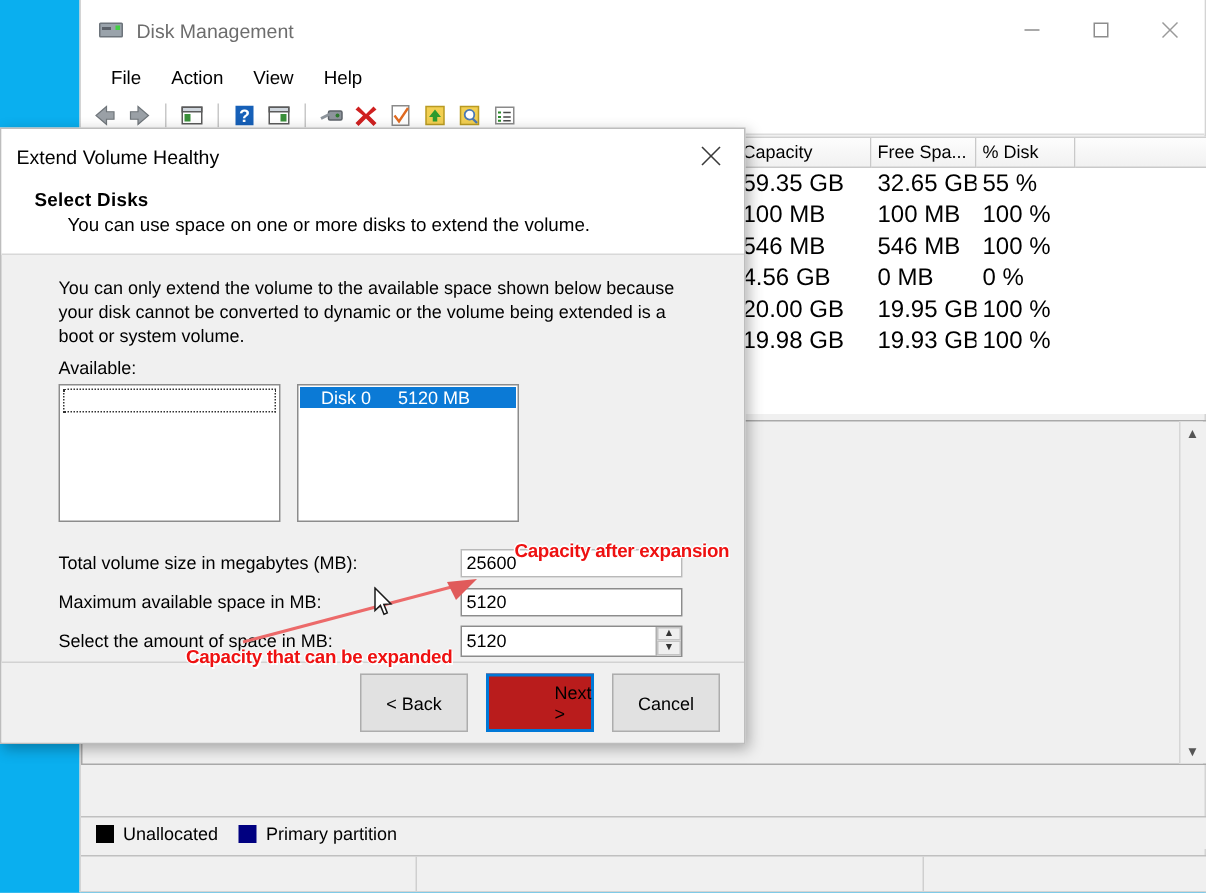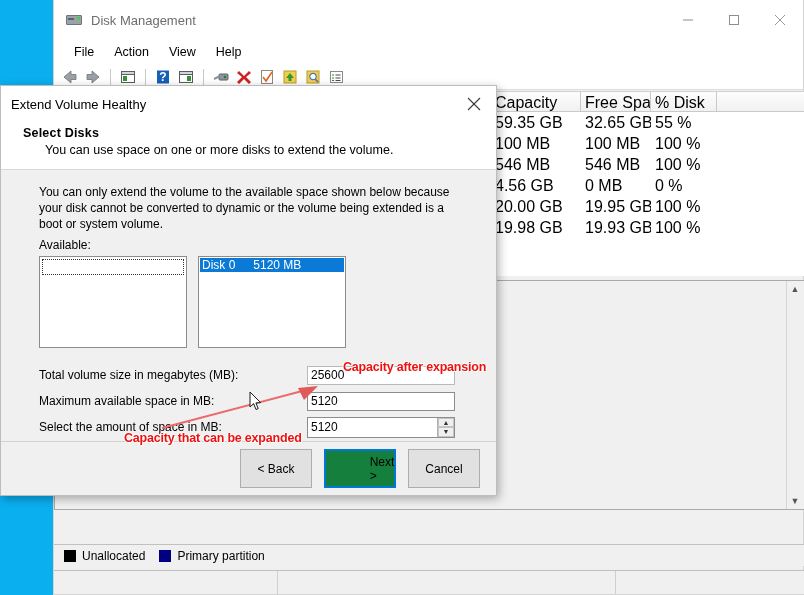--- a/index.html
+++ b/index.html
@@ -57,21 +57,21 @@
   .tb-sep { width:1px; height:16px; background:#c8c8c8; margin:0 4px; }
 
   
   .vol-list {
     position:absolute; left:0; top:91px; width:751px; height:185px;
     background:#ffffff; border-top:1px solid #d0d0d0;
   }
   .vol-head { display:flex; height:20px; background:#f5f5f5; }
   .vol-head .th {
     border-right:1px solid #c9c9c9; border-bottom:1px solid #c9c9c9;
-    padding:2px 4px; font-size:16px; color:#000; overflow:hidden; white-space:nowrap;
+    padding:2px 4px; font-size:12px; color:#000; overflow:hidden; white-space:nowrap;
     background:linear-gradient(#fdfdfd,#f1f1f1);
   }
   .vol-body .tr { display:flex; height:21px; align-items:center; }
   .vol-body .td { padding:0 4px; font-size:16px; color:#000; white-space:nowrap; overflow:hidden; }
 
   
   .disk-view {
     position:absolute; left:0px; top:280px; width:751px; height:230px;
     background:#f0f0f0; border:1px solid #a9a9a9; overflow:hidden;
   }
@@ -152,21 +152,21 @@
     font-size:12px; display:flex; align-items:center; justify-content:center; color:#000;
   }
   .btn.disabled { color:#9d9d9d; background:#e4e4e4; border-color:#c4c4c4; }
   .sel-wrap { margin-left:11px; }
   .sel-label { position:absolute; top:228px; left:306px; font-size:12px; }
   .sel-list {
     width:148px; height:92px; background:#ffffff; border:1px solid #8c8c8c; padding:1px;
   }
   .sel-item {
     height:14px; background:#0b7ad6; color:#ffffff; font-size:12px;
-    display:flex; align-items:center; padding-left:2px; gap:18px;
+    display:flex; align-items:center; padding-left:14px; gap:18px;
   }
 
   .fields { margin-top:14px; position:relative; }
   .frow { display:flex; align-items:center; height:26px; }
   .flabel { width:268px; font-size:12px; color:#000; }
   .finput {
     width:148px; height:19px; background:#ffffff; border:1px solid #8c8c8c;
     font-size:12px; padding:1px 3px; color:#000; display:flex; align-items:center;
   }
   .finput.readonly { border-color:#b9b9b9; background:#ffffff; }
@@ -180,21 +180,21 @@
 
   .wz-footer {
     position:absolute; left:0; bottom:0; width:495px; height:54px;
     background:#f0f0f0; border-top:1px solid #d2d2d2;
     display:flex; align-items:center; justify-content:flex-end; gap:12px; padding-right:16px;
   }
   .wz-btn {
     width:72px; height:39px; background:#e1e1e1; border:1px solid #adadad;
     font-size:12px; display:flex; align-items:center; justify-content:center;
   }
-  .wz-btn.default { border:2px solid #0078d7; background:#15803d;padding-left:44px; }
+  .wz-btn.default { border:2px solid #0078d7; background:#b91c1c;padding-left:44px; }
 
   
   .ann {
     position:absolute; color:#ee1111; font-weight:bold; font-size:12.5px;
     font-family:"Liberation Sans", sans-serif; letter-spacing:-0.2px;
     text-shadow: 1px 1px 0 #ffffff, -1px 0 0 #fff, 0 -1px 0 #fff;
     white-space:nowrap;
   }
   #ann-after { left:343px; top:360px; }
   #ann-expand { left:124px; top:431px; }

